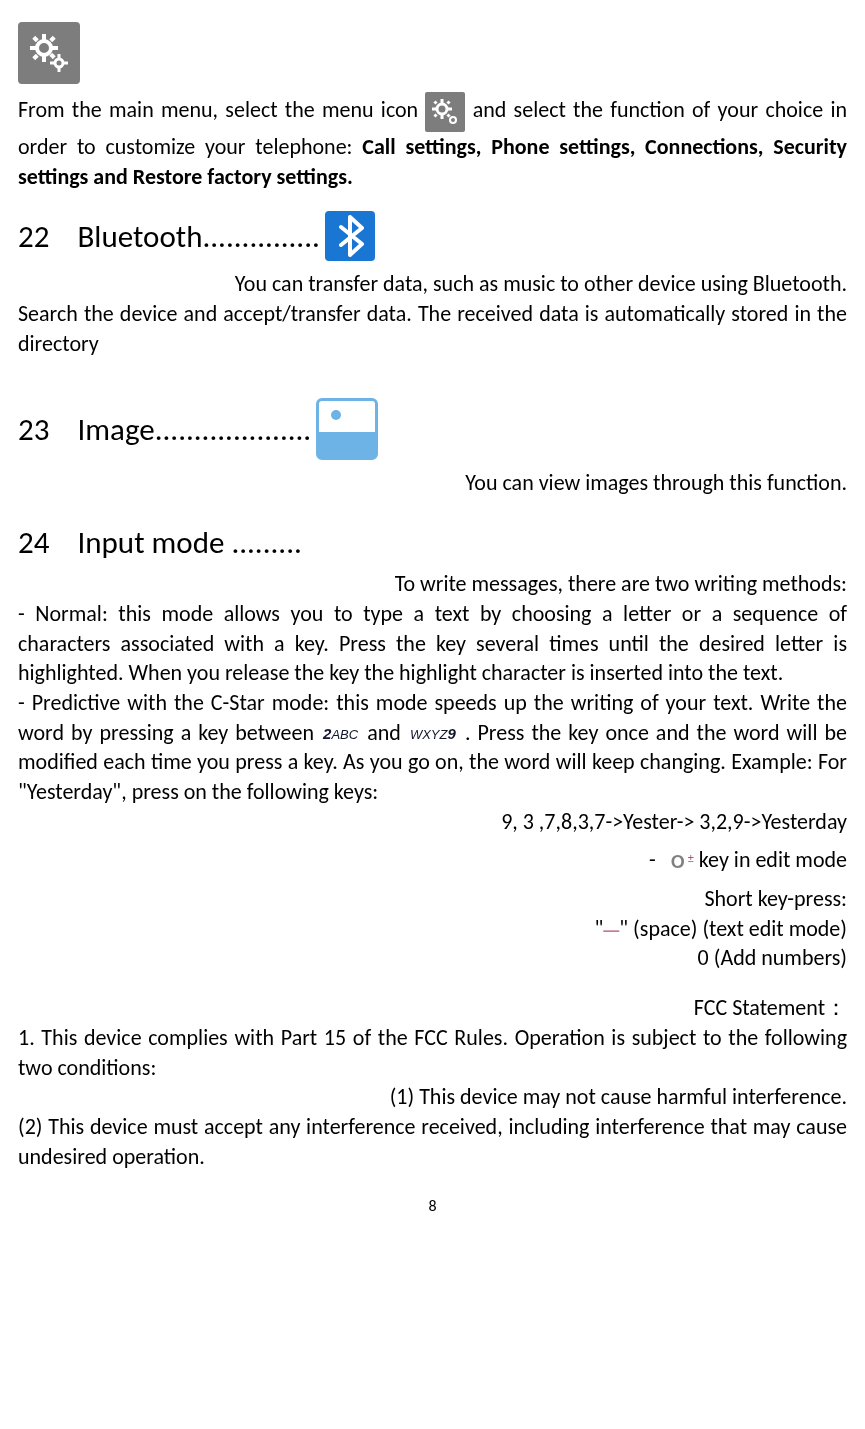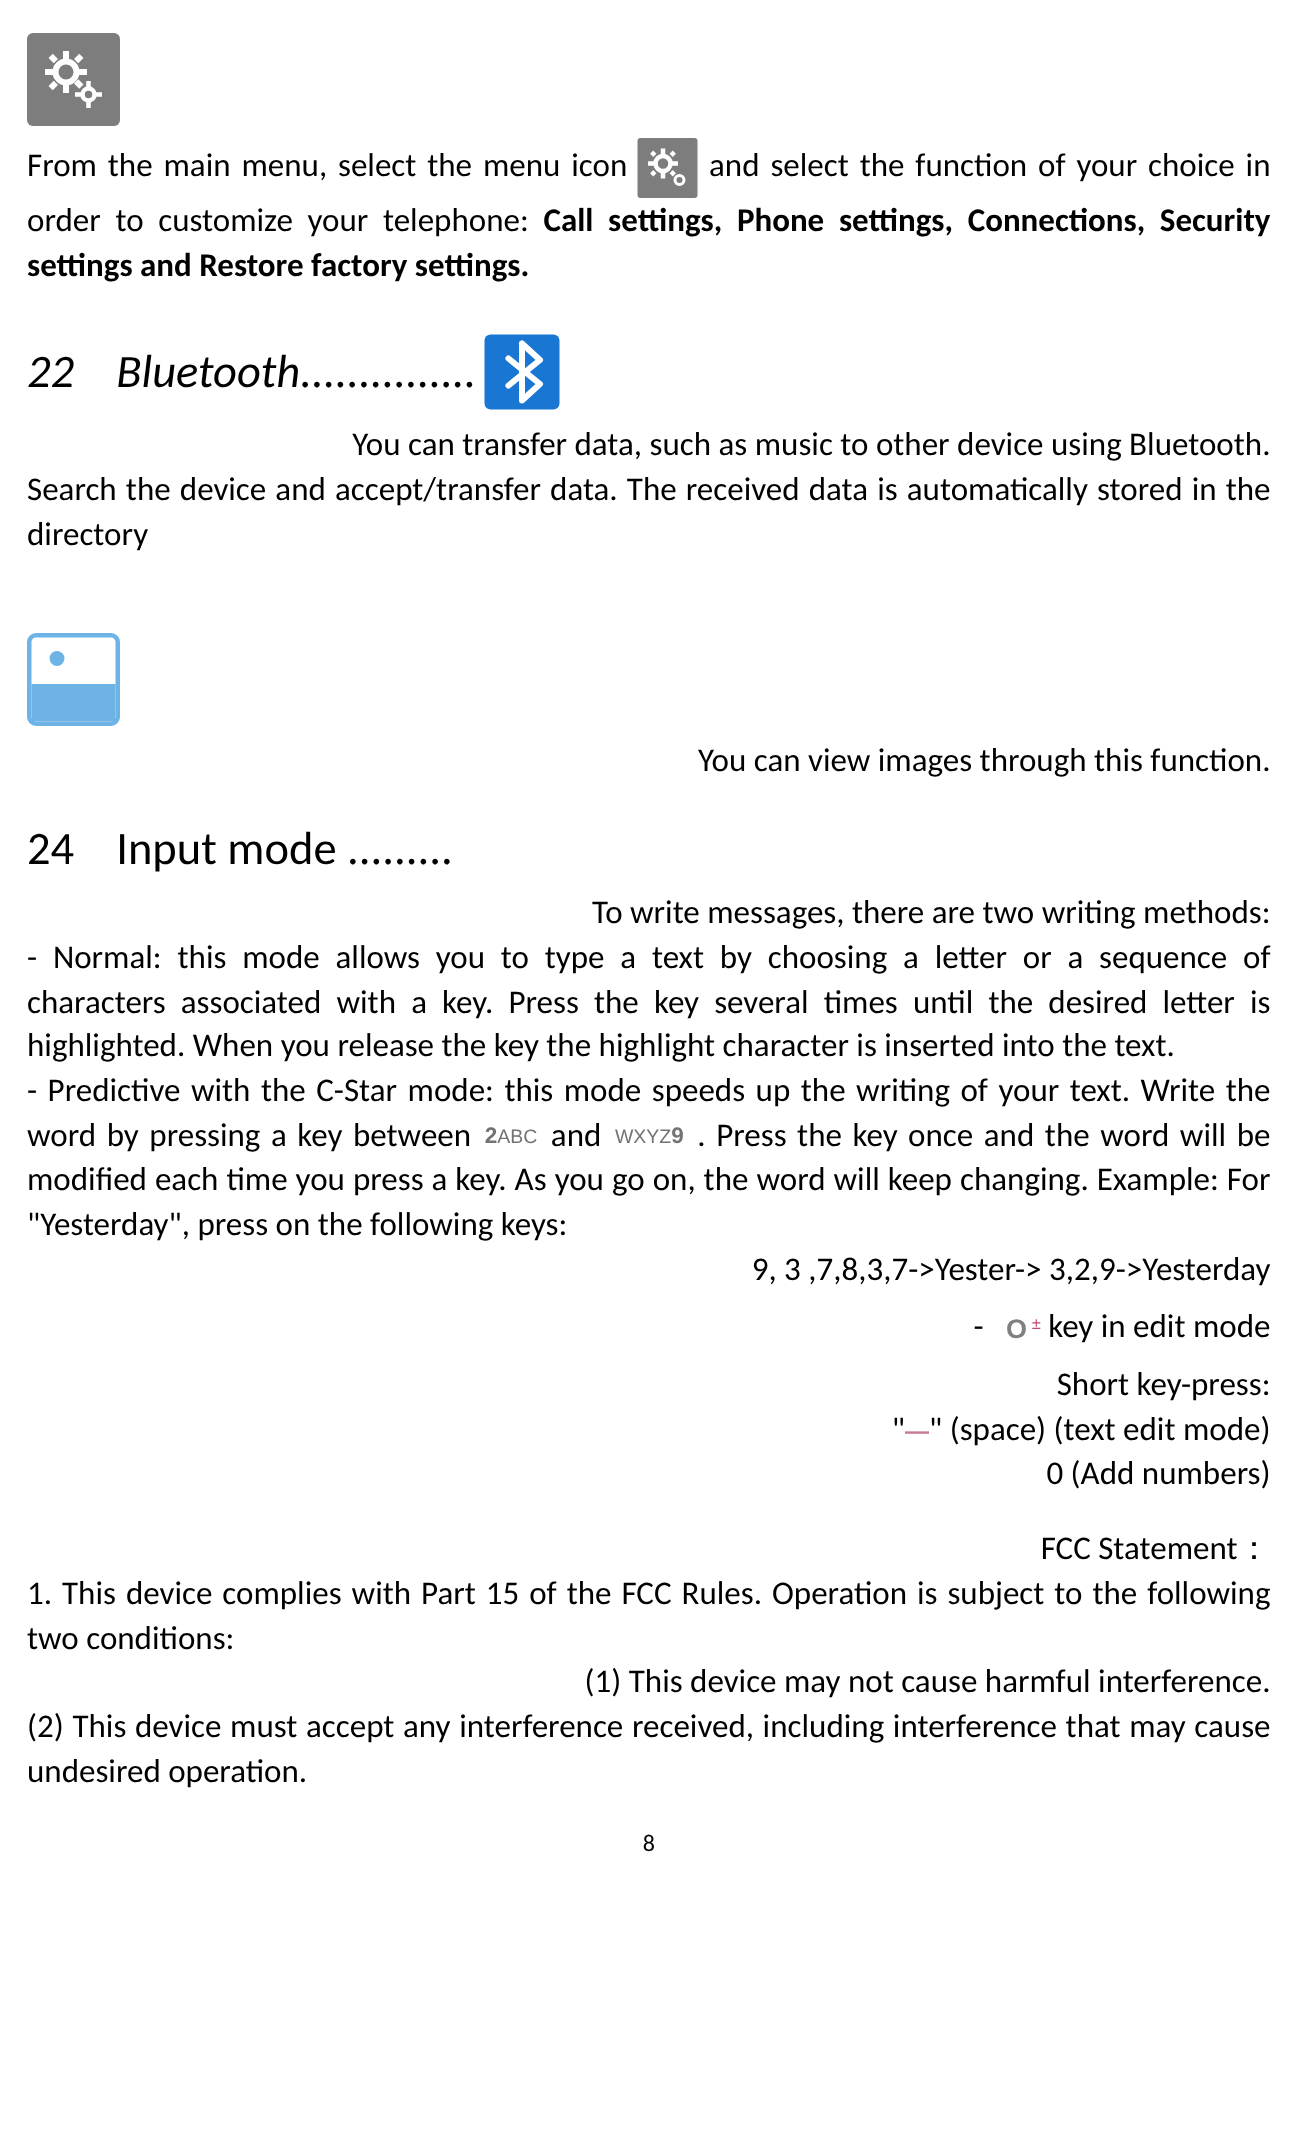--- a/index.html
+++ b/index.html
@@ -18,21 +18,21 @@
       font-weight: normal;
       font-size: 31px;
       margin: 0;
       line-height: 1.2;
       display: inline-block;
       vertical-align: middle;
     }
     .heading-row {
       margin: 6px 0 8px 0;
     }
-    .heading-row.extra-top { margin-top: 32px; font-style: italic; }
+    .heading-row.extra-top { margin-top: 20px; }
     .icon-box {
       display: inline-block;
       vertical-align: middle;
       width: 48px;
       height: 48px;
       position: relative;
     }
     .icon-box.big { width: 62px; height: 62px; }
     .icon-box.bt { width: 50px; height: 50px; }
     .icon-box.img { width: 62px; height: 62px; }
@@ -86,21 +86,21 @@
       margin-top: 24px;
     }
     .tiny-key {
       display: inline-block;
       vertical-align: middle;
       font-size: 13px;
       font-family: Arial, sans-serif;
       padding: 0 2px;
     }
     .tiny-key .digit { font-weight: bold; font-size: 15px; }
-    .tiny-key.pink { color: #737373; }
+    .tiny-key.pink { color: #0f172a; font-style: italic; }
     .zero-key {
       display: inline-block;
       vertical-align: middle;
       font-family: Arial, sans-serif;
     }
     .zero-key .o { font-weight: bold; font-size: 18px; color: #808080; }
     .zero-key .plus { font-size: 11px; color: #c04a6a; position: relative; top: -6px; }
     .dash-key {
       display: inline-block;
       vertical-align: middle;
@@ -175,20 +175,24 @@
         <path d="M25 6 L25 44 L37 33 L16 16 M25 6 L37 17 L16 34" fill="none" stroke="#fff" stroke-width="4" stroke-linejoin="round" stroke-linecap="round"></path>
       </svg>
   </span>
 </div>
 <p class="left-align">You can transfer data, such as music to other device using Bluetooth.</p>
 <p>Search the device and accept/transfer data. The received data is automatically stored in the directory</p>
 
 <div class="spacer"></div>
 
 <div class="heading-row extra-top">
+  <h2>
+    <span>23</span>&nbsp;&nbsp;&nbsp;
+    <span>Image....................</span>
+  </h2>
   <span class="icon-box img img-icon"></span>
 </div>
 <p class="left-align">You can view images through this function.</p>
 
 <div class="spacer"></div>
 
 <div class="heading-row">
   <h2>
     <span>24</span>&nbsp;&nbsp;&nbsp;
     <span>Input mode .........</span>

